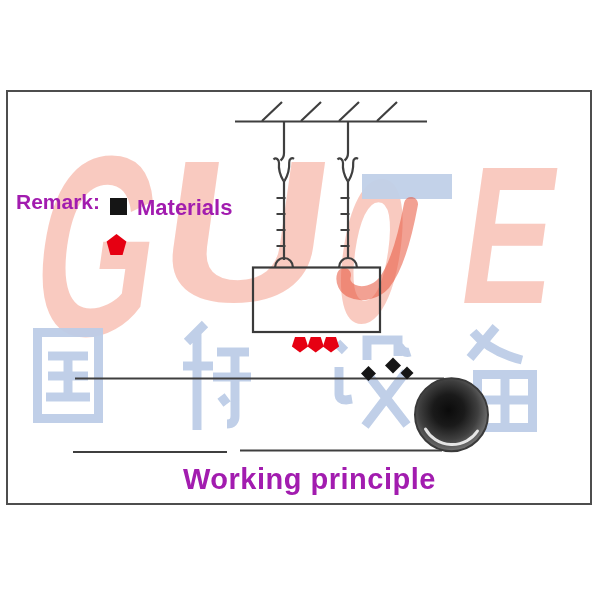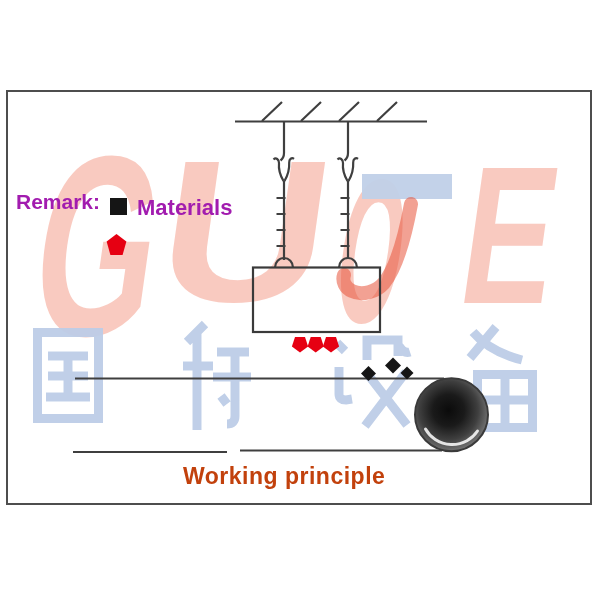--- a/index.html
+++ b/index.html
@@ -8,21 +8,21 @@
   .panel{position:absolute;left:6px;top:90px;width:586px;height:415px;
          border:2px solid #4e4e4e;box-sizing:border-box;background:#ffffff;z-index:0;}
   .diagram-svg{position:absolute;left:0;top:0;width:600px;height:600px;z-index:1;}
   .overlay{position:absolute;z-index:2;color:#a21caf;}
   .legend-heading{left:16px;top:190px;font-size:21px;font-weight:bold;white-space:nowrap;}
   .legend-label-1{left:137px;top:195px;font-size:22px;font-weight:bold;white-space:nowrap;text-align:center;}
   .legend-label-2{left:136px;top:238px;font-size:18px;font-weight:bold;white-space:nowrap;}
   .legend-square{left:110px;top:198px;width:17px;height:17px;background:#151515;}
   .legend-pentagon{left:106px;top:234px;width:21px;height:21px;background:#e60012;
         clip-path:polygon(50% 0%,97% 36%,79% 100%,21% 100%,3% 36%);}
-  .fig-title{left:183px;top:463px;font-size:23px;font-weight:bold;color:#c2410c;
+  .fig-title{left:183px;top:463px;font-size:29px;font-weight:bold;color:#a21caf;
         letter-spacing:.5px;white-space:nowrap;}
   .wm{font-family:"Liberation Sans",sans-serif;font-weight:bold;}
   .wm-pink{fill:#f0806a;fill-opacity:.42;}
   .cn{stroke:#bdcde7;stroke-width:9;fill:none;opacity:.95;}
   .ln{stroke:#3f3f3f;stroke-width:2.2;fill:none;}
 </style>
 </head>
 <body>
 
 <div class="stage">

